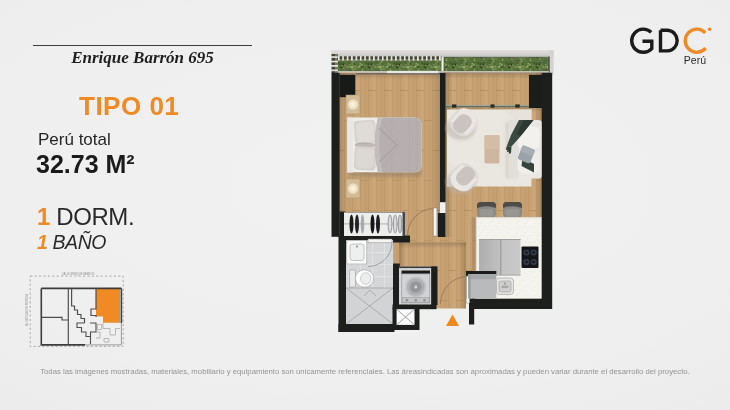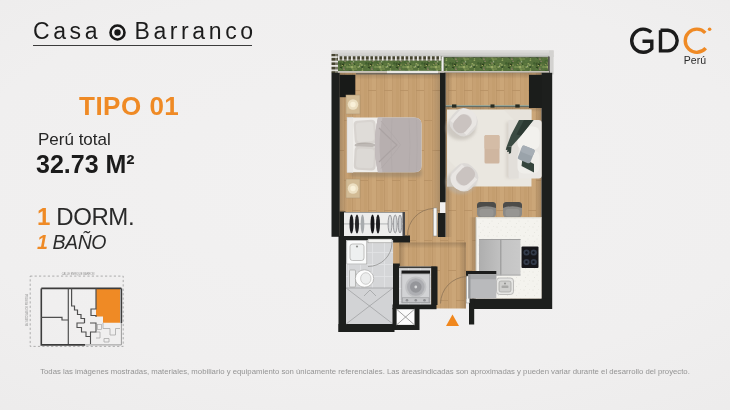--- a/index.html
+++ b/index.html
@@ -5,25 +5,22 @@
   html,body{margin:0;padding:0;}
   body{width:730px;height:410px;overflow:hidden;position:relative;transform:translateZ(0);
        font-family:"Liberation Sans",sans-serif;
        background:radial-gradient(ellipse 110% 95% at 50% 45%, #f2f1f1 0%, #f0efef 50%, #ecebeb 80%, #e8e7e7 100%);}
   .abs{position:absolute;}
 </style>
 </head>
 <body>
 
 <div class="abs" style="left:33px;top:17.5px;width:220px;height:55px;">
-  <div style="position:absolute;left:0;top:0;width:220px;height:26px;color:#1c1c1c;font-size:23px;letter-spacing:3.6px;white-space:nowrap;">Casa <svg width="17" height="17" viewBox="0 0 17 17" style="vertical-align:-2px">
-        <circle cx="8.5" cy="8.5" r="7" fill="none" stroke="#181818" stroke-width="2.6"></circle>
-        <circle cx="8.5" cy="8.5" r="3.2" fill="#181818"></circle>
-      </svg> Barranco</div>
   <div style="position:absolute;left:0;top:27px;width:219px;height:1.4px;background:#3c3c3c;"></div>
+  <div style="position:absolute;left:0;top:30.5px;width:219px;text-align:center;font-family:'Liberation Serif',serif;font-style:italic;font-weight:bold;font-size:17px;color:#1f1f1f;">Enrique Barrón 695</div>
 </div>
 
 <div class="abs" style="left:36px;top:91px;color:#ef8a25;font-size:26px;font-weight:bold;letter-spacing:0.5px;margin-left:43px;">TIPO 01</div>
 
 <div class="abs" style="left:38px;top:130px;color:#262626;font-size:17px;">Perú total</div>
 
 <div class="abs" style="left:36px;top:150px;color:#1b1b1b;font-size:25px;font-weight:bold;">32.73 M²</div>
 
 <div class="abs" style="left:37px;top:202.5px;font-size:24px;letter-spacing:-0.4px;color:#2a2a2a;"><span style="color:#ef8a25;font-weight:bold;">1</span> DORM.</div>
 

